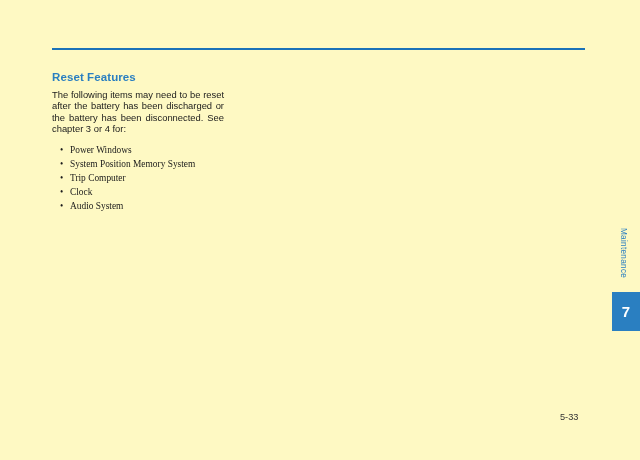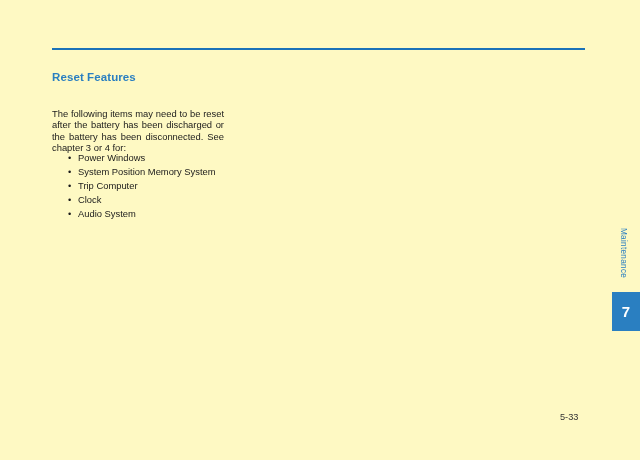--- a/index.html
+++ b/index.html
@@ -42,31 +42,31 @@
   .body-text {
     position: absolute;
     left: 52px;
     top: 89px;
     width: 172px;
     font-size: 9.4px;
     line-height: 11.3px;
     color: #1a1a1a;
     text-align: justify;
     text-justify: inter-word;
-    margin-top: 19px;
   }
   
   .bullet-list {
     position: absolute;
     left: 52px;
     top: 135px;
     width: 250px;
     list-style: none;
-    margin: 16px;
+    margin: 8px;
     padding: 0;
+    font-family: Liberation Serif, serif;
   }
   .bullet-list li {
     font-size: 9.4px;
     line-height: 14.1px;
     color: #1a1a1a;
     padding-left: 10px;
     position: relative;
     white-space: nowrap;
   }
   .bullet-list li::before {

